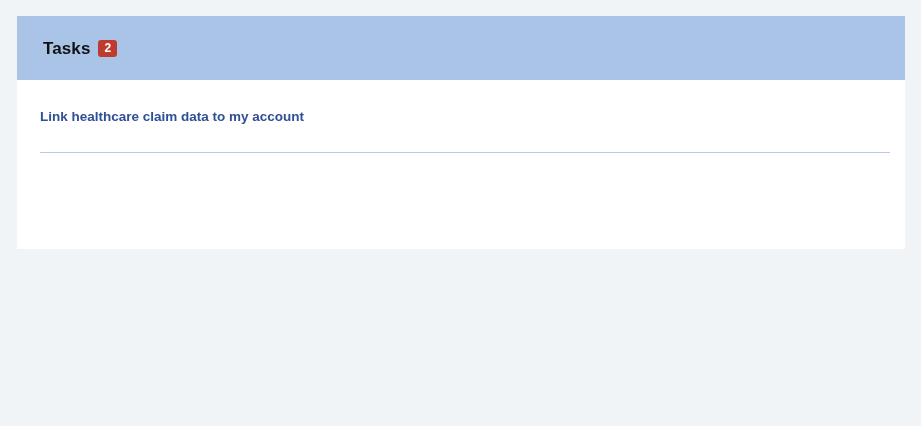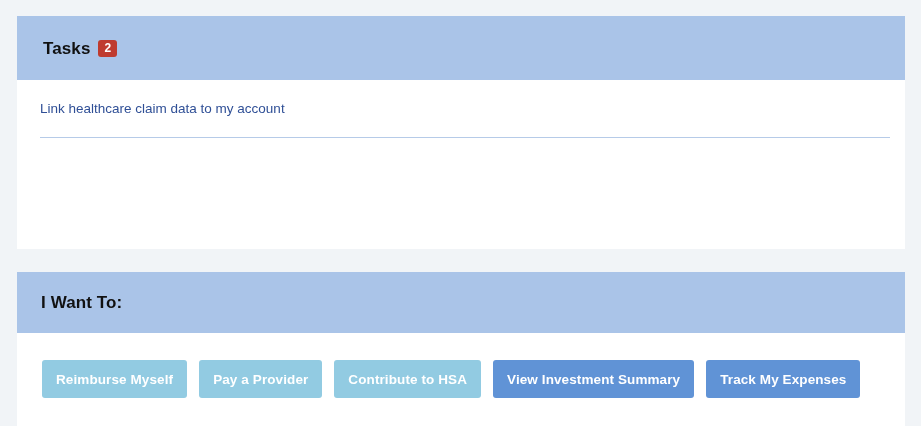--- a/index.html
+++ b/index.html
@@ -65,25 +65,26 @@
     font-size: 12px;
     font-weight: bold;
     line-height: 17px;
     text-align: center;
     vertical-align: 2px;
   }
   .tasks-body {
     padding: 0 15px 0 23px;
   }
   .task-row {
-    height: 58px;
+    height: 73px;
     display: flex;
     align-items: center;
     border-bottom: 1px solid #b6cbe8;
     box-sizing: border-box;
+    font-weight: bold;
   }
   .task-link {
     font-size: 13.5px;
     color: #2f4f96;
     text-decoration: none;
     cursor: pointer;
   }
 
   
   .card-gap { height: 23px; }
@@ -131,26 +132,14 @@
     </div>
     <div class="tasks-body">
       <div class="task-row">
         <a class="task-link" href="#">Link healthcare claim data to my account</a>
       </div>
     </div>
   </div>
 
   <div class="card-gap"></div>
 
-  <div class="card" id="iwantto-card">
-    <div class="card-header">
-      <span class="card-title">I Want To:</span>
-    </div>
-    <div class="actions-body">
-      <button class="action-btn light">Reimburse Myself</button>
-      <button class="action-btn light">Pay a Provider</button>
-      <button class="action-btn light">Contribute to HSA</button>
-      <button class="action-btn dark">View Investment Summary</button>
-      <button class="action-btn dark">Track My Expenses</button>
-    </div>
-  </div>
 
 </div>
 
 </body></html>

